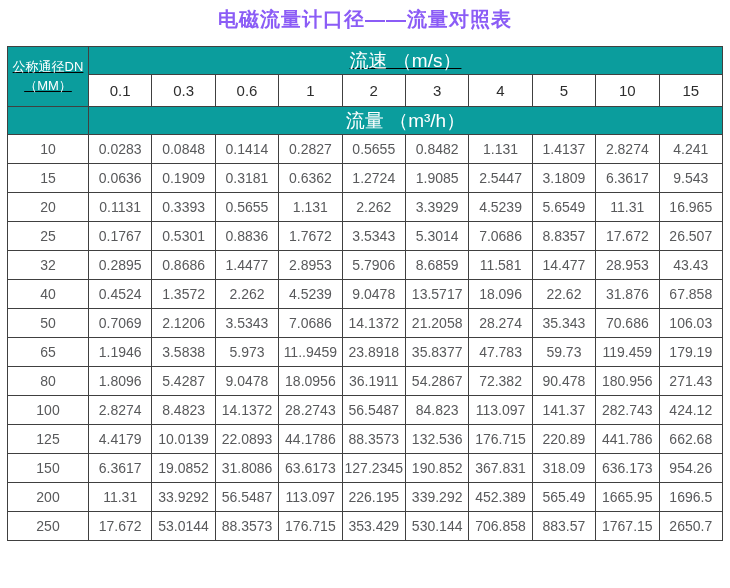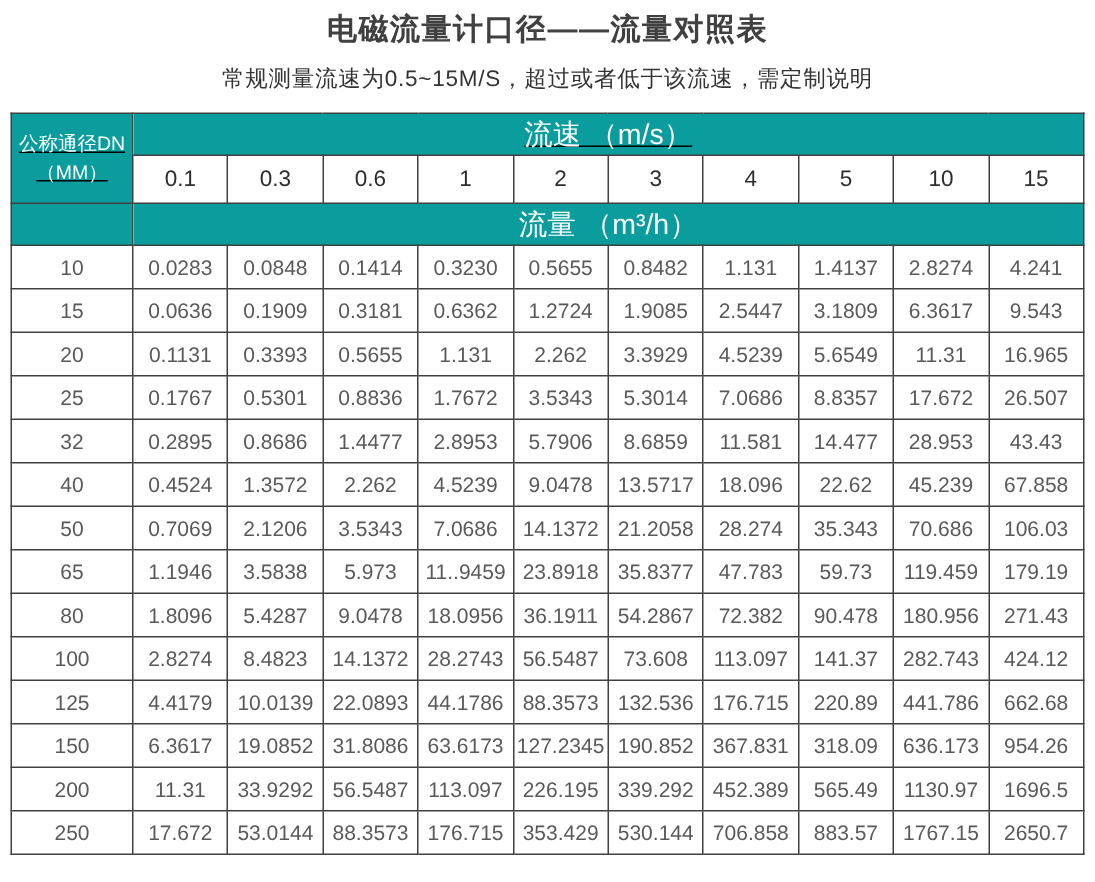--- a/index.html
+++ b/index.html
@@ -14,21 +14,21 @@
     background:#ffffff;
     font-family:"Liberation Sans","DejaVu Sans",sans-serif;
     overflow:hidden;
   }
   .page{width:730px;height:588px;}
   .title{
     margin:6px 0 0 0;
     text-align:center;
     font-size:20px;
     font-weight:bold;
-    color:#404040;
+    color:#8b5cf6;
     letter-spacing:1px;
   }
   .subtitle{
     margin-top:10px;
     text-align:center;
     font-size:15px;
     color:#333333;
     letter-spacing:0.5px;
   }
   table.flow-table{
@@ -73,21 +73,20 @@
     background:#ffffff;
     color:var(--data-text);
     font-size:14px;
   }
 </style>
 </head>
 <body>
 
 <div class="page">
   <h1 class="title">电磁流量计口径——流量对照表</h1>
-  <div class="subtitle">常规测量流速为0.5~15M/S，超过或者低于该流速，需定制说明</div>
 
   <table class="flow-table">
     <colgroup>
       <col style="width:81px">
       <col>
         <col>
         <col>
         <col>
         <col>
         <col>
@@ -120,21 +119,21 @@
         <th class="teal-empty"></th>
         <th class="teal-label" colspan="10">流量 （m³/h）</th>
       </tr>
     </thead>
     <tbody>
         <tr>
           <td class="dn-cell">10</td>
           <td class="data-cell">0.0283</td>
           <td class="data-cell">0.0848</td>
           <td class="data-cell">0.1414</td>
-          <td class="data-cell">0.3230</td>
+          <td class="data-cell">0.2827</td>
           <td class="data-cell">0.5655</td>
           <td class="data-cell">0.8482</td>
           <td class="data-cell">1.131</td>
           <td class="data-cell">1.4137</td>
           <td class="data-cell">2.8274</td>
           <td class="data-cell">4.241</td>
         </tr>
         <tr>
           <td class="dn-cell">15</td>
           <td class="data-cell">0.0636</td>
@@ -190,21 +189,21 @@
         <tr>
           <td class="dn-cell">40</td>
           <td class="data-cell">0.4524</td>
           <td class="data-cell">1.3572</td>
           <td class="data-cell">2.262</td>
           <td class="data-cell">4.5239</td>
           <td class="data-cell">9.0478</td>
           <td class="data-cell">13.5717</td>
           <td class="data-cell">18.096</td>
           <td class="data-cell">22.62</td>
-          <td class="data-cell">45.239</td>
+          <td class="data-cell">31.876</td>
           <td class="data-cell">67.858</td>
         </tr>
         <tr>
           <td class="dn-cell">50</td>
           <td class="data-cell">0.7069</td>
           <td class="data-cell">2.1206</td>
           <td class="data-cell">3.5343</td>
           <td class="data-cell">7.0686</td>
           <td class="data-cell">14.1372</td>
           <td class="data-cell">21.2058</td>
@@ -239,21 +238,21 @@
           <td class="data-cell">180.956</td>
           <td class="data-cell">271.43</td>
         </tr>
         <tr>
           <td class="dn-cell">100</td>
           <td class="data-cell">2.8274</td>
           <td class="data-cell">8.4823</td>
           <td class="data-cell">14.1372</td>
           <td class="data-cell">28.2743</td>
           <td class="data-cell">56.5487</td>
-          <td class="data-cell">73.608</td>
+          <td class="data-cell">84.823</td>
           <td class="data-cell">113.097</td>
           <td class="data-cell">141.37</td>
           <td class="data-cell">282.743</td>
           <td class="data-cell">424.12</td>
         </tr>
         <tr>
           <td class="dn-cell">125</td>
           <td class="data-cell">4.4179</td>
           <td class="data-cell">10.0139</td>
           <td class="data-cell">22.0893</td>
@@ -281,21 +280,21 @@
         <tr>
           <td class="dn-cell">200</td>
           <td class="data-cell">11.31</td>
           <td class="data-cell">33.9292</td>
           <td class="data-cell">56.5487</td>
           <td class="data-cell">113.097</td>
           <td class="data-cell">226.195</td>
           <td class="data-cell">339.292</td>
           <td class="data-cell">452.389</td>
           <td class="data-cell">565.49</td>
-          <td class="data-cell">1130.97</td>
+          <td class="data-cell">1665.95</td>
           <td class="data-cell">1696.5</td>
         </tr>
         <tr>
           <td class="dn-cell">250</td>
           <td class="data-cell">17.672</td>
           <td class="data-cell">53.0144</td>
           <td class="data-cell">88.3573</td>
           <td class="data-cell">176.715</td>
           <td class="data-cell">353.429</td>
           <td class="data-cell">530.144</td>

